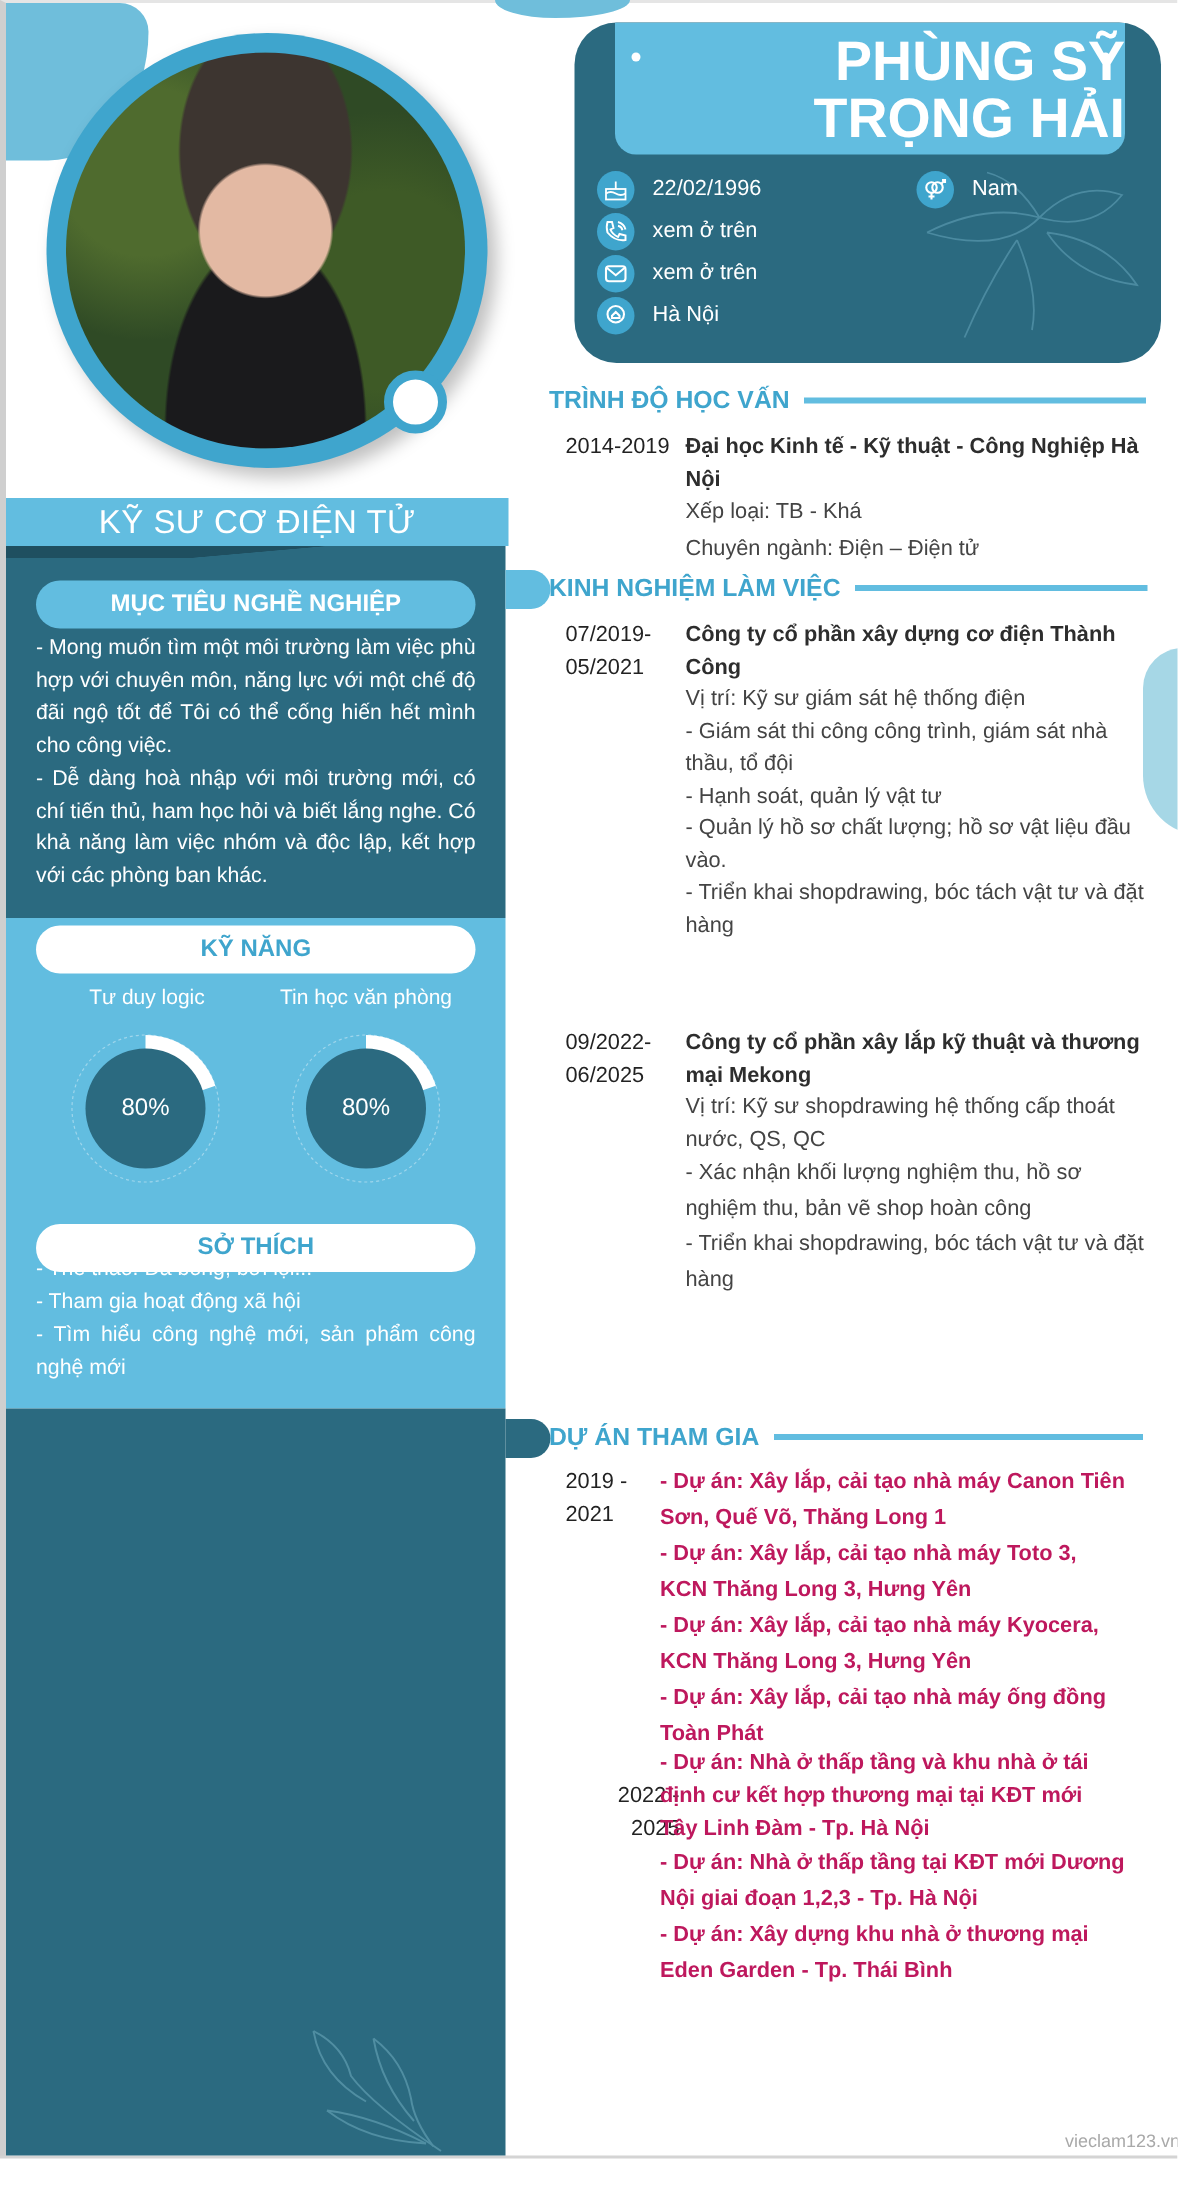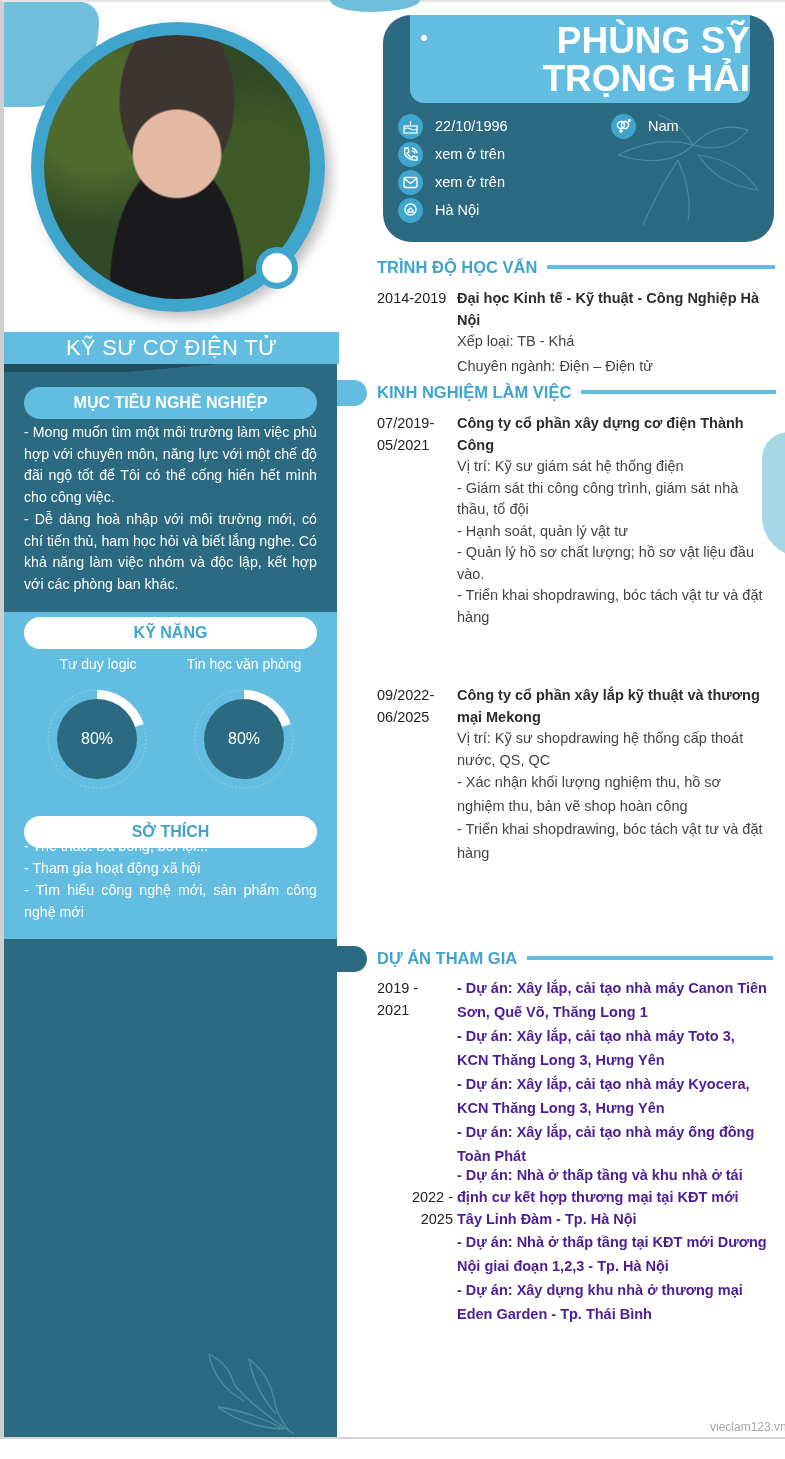--- a/index.html
+++ b/index.html
@@ -47,30 +47,30 @@
 
   
   .header-card { position: absolute; left: 383px; top: 15px; width: 391px; height: 227px; background: #2b6a80; border-radius: 28px; overflow: hidden; }
   .name-box { position: absolute; left: 27px; top: 0; width: 340px; height: 88px; background: #62bde0; border-radius: 0 0 14px 14px; color: #fff; font-weight: bold; font-size: 37px; line-height: 38px; text-align: right; padding-top: 7px; }
   .pin { position: absolute; width: 6px; height: 6px; border-radius: 50%; background: #fff; top: 20px; }
   .info-row { position: absolute; left: 15px; height: 26px; display: flex; align-items: center; color: #fff; font-size: 14.5px; }
   .info-icon { width: 25px; height: 25px; border-radius: 50%; background: #3fa5cd; display: inline-flex; align-items: center; justify-content: center; margin-right: 12px; flex: none; }
   .leaf-deco { position: absolute; }
 
   
-  .sec-title { position: absolute; left: 377px; height: 20px; display: flex; align-items: center; color: #3fa5cd; font-size: 16.5px; font-weight: bold; white-space: nowrap; }
+  .sec-title { position: absolute; left: 366px; height: 20px; display: flex; align-items: center; color: #3fa5cd; font-size: 16.5px; font-weight: bold; white-space: nowrap; }
   .sec-title .line { height: 4px; background: #62bde0; margin-left: 10px; }
   .tab-light { position: absolute; left: 337px; width: 30px; height: 26px; background: #62bde0; border-radius: 0 13px 13px 0; }
   .tab-dark { position: absolute; left: 337px; width: 30px; height: 26px; background: #2b6a80; border-radius: 0 13px 13px 0; }
 
   .date { position: absolute; left: 377px; width: 76px; font-size: 14.5px; line-height: 21.5px; color: #222; }
   .entry { position: absolute; left: 457px; width: 310px; font-size: 14.5px; line-height: 21.5px; color: #444; }
   .entry .bold { font-weight: bold; color: #2d2d2d; }
   .entry .line { display: block; }
-  .projects { position: absolute; left: 457px; width: 310px; font-size: 14.5px; line-height: 24px; color: #4c1d95; font-weight: bold; }
+  .projects { position: absolute; left: 440px; width: 310px; font-size: 14.5px; line-height: 24px; color: #be185d; font-weight: bold; }
   .projects .line { display: block; }
 
   .watermark { position: absolute; left: 710px; top: 1420px; font-size: 12px; color: #a9a9a9; }
 </style>
 </head>
 <body>
 
 <div class="page"></div>
 <div class="page-bottom-line"></div>
 
@@ -142,21 +142,21 @@
   <div class="pin" style="left:351px;"></div>
 
   <div class="info-row" style="top:98px;">
     <span class="info-icon">
       <svg width="17" height="17" viewBox="0 0 17 17" fill="none" stroke="#fff" stroke-width="1.2">
           <rect x="2" y="8" width="13" height="7"></rect>
           <path d="M2 11 Q5 9 8.5 11 Q12 13 15 11"></path>
           <line x1="8.5" y1="3" x2="8.5" y2="8"></line>
         </svg>
     </span>
-    <span>22/10/1996</span>
+    <span>22/02/1996</span>
   </div>
   <div class="info-row" style="top:126px;">
     <span class="info-icon">
       <svg width="17" height="17" viewBox="0 0 17 17" fill="none" stroke="#fff" stroke-width="1.3">
           <path d="M3 2 L6 2 L7 6 L5 7 Q6 10 10 12 L11 10 L15 11 L15 14 Q8 15 3 9 Q2 5 3 2 Z"></path>
           <path d="M10 2 Q14 3 15 7"></path>
           <path d="M10 4.5 Q12.5 5 13 7.5"></path>
         </svg>
     </span>
     <span>xem ở trên</span>

